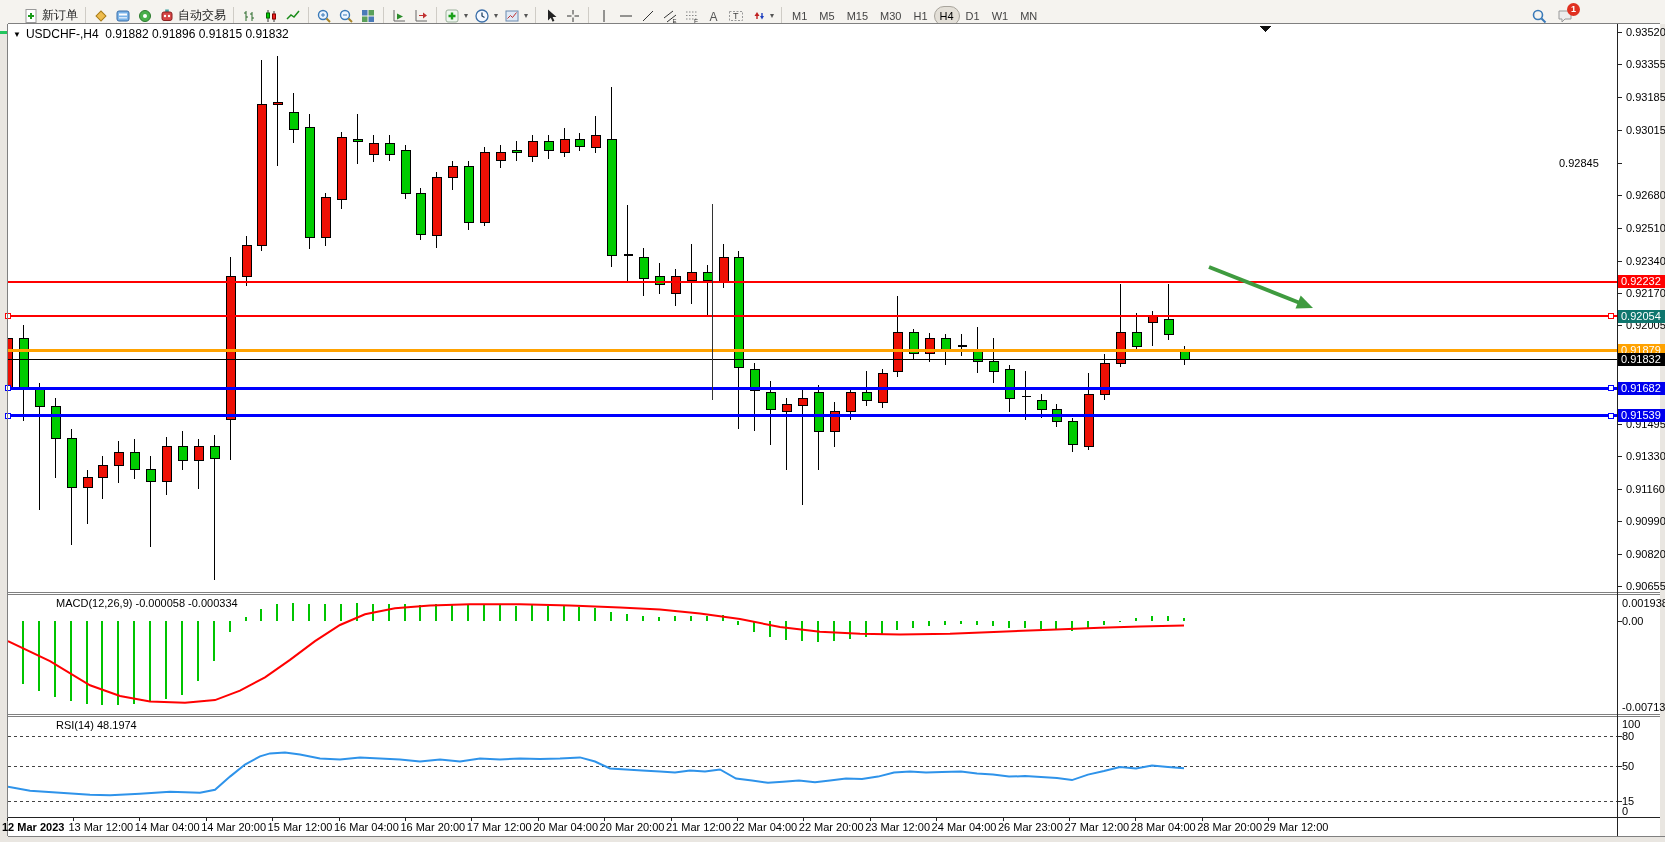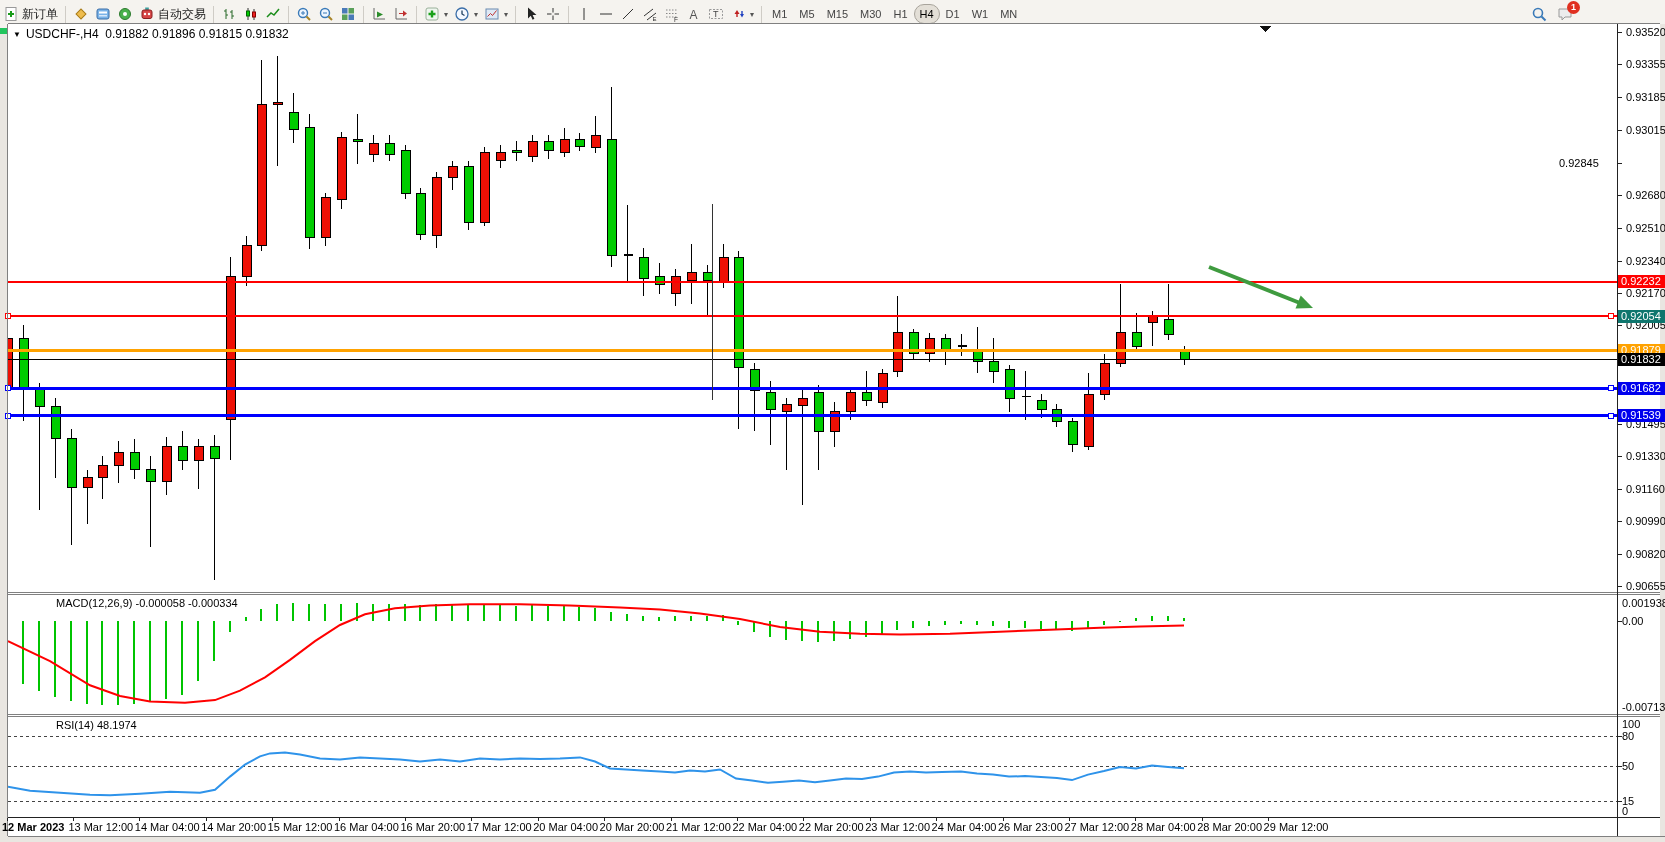--- a/index.html
+++ b/index.html
@@ -1,17 +1,17 @@
 <!DOCTYPE html>
 <html><head>
 <meta charset="utf-8">
 <style>
   html,body{margin:0;padding:0;background:#cfccc6;}
   .app{position:relative;width:1665px;height:842px;background:#e9e6e1;font-family:"Liberation Sans",sans-serif;overflow:hidden;}
-  .toolbar{position:absolute;top:0;left:0;width:1665px;height:34px;background:#f5f3ef;border-bottom:6px solid #22c55e;display:flex;align-items:center;padding-left:0;box-sizing:border-box;}
+  .toolbar{position:absolute;top:0;left:0;width:1665px;height:34px;background:#f5f3ef;border-bottom:3px solid #22c55e;display:flex;align-items:center;padding-left:20px;box-sizing:border-box;}
   .tb-btn{display:flex;align-items:center;gap:3px;height:20px;padding:0 3px;font-size:12px;color:#222;flex:0 0 auto;}
   .ic{width:16px;height:16px;display:block;}
   .tb-sep{width:1px;height:17px;background:#cfccc6;margin:0 4px;flex:0 0 auto;}
   .caret{font-size:8px;color:#555;margin-left:1px;}
   .tf{font-size:11px;color:#444;padding:0 6px;height:18px;display:flex;align-items:center;flex:0 0 auto;}
   .tf.active{background:#e3dfd7;border:1px solid #a8a49c;border-radius:10px;color:#000;padding:0 5px;}
   .right-group{margin-left:auto;margin-right:92px;display:flex;align-items:center;gap:10px;flex:0 0 auto;position:relative;}
   .chat-wrap{position:relative;}
   .chat-badge{position:absolute;top:-5px;right:-7px;width:13px;height:13px;border-radius:50%;background:#e03020;color:#fff;font-size:9px;font-weight:bold;text-align:center;line-height:13px;}
   #chart-svg{position:absolute;left:0;top:0;}

